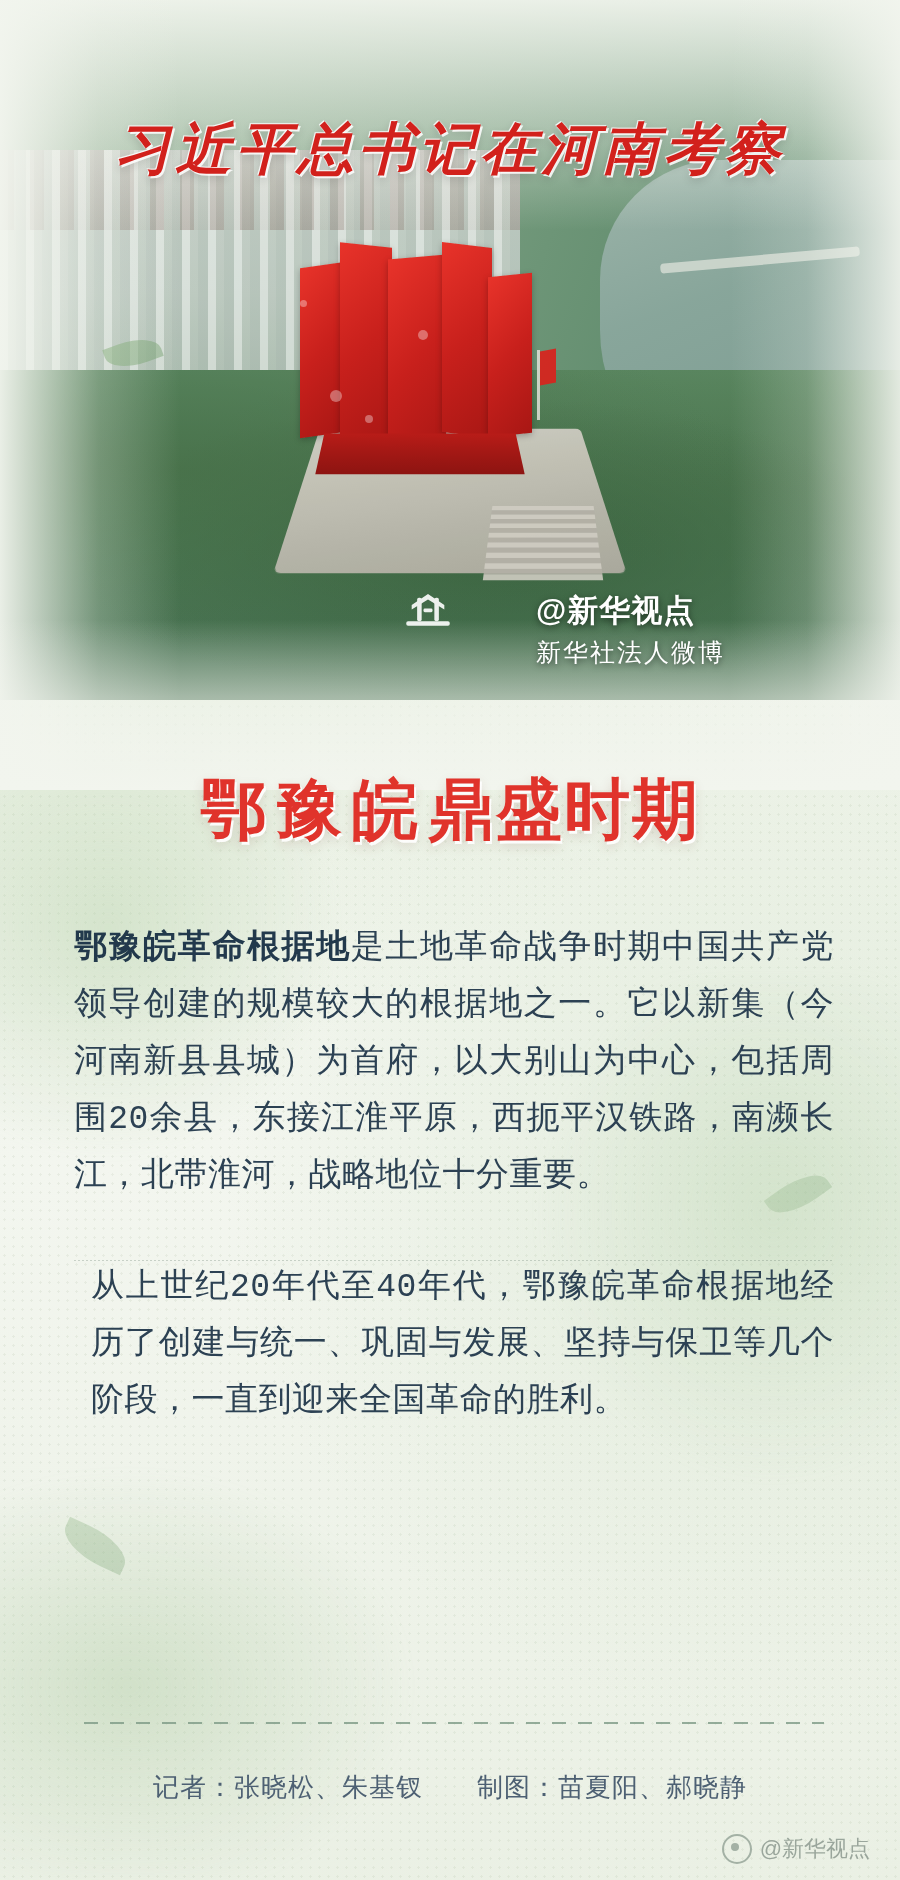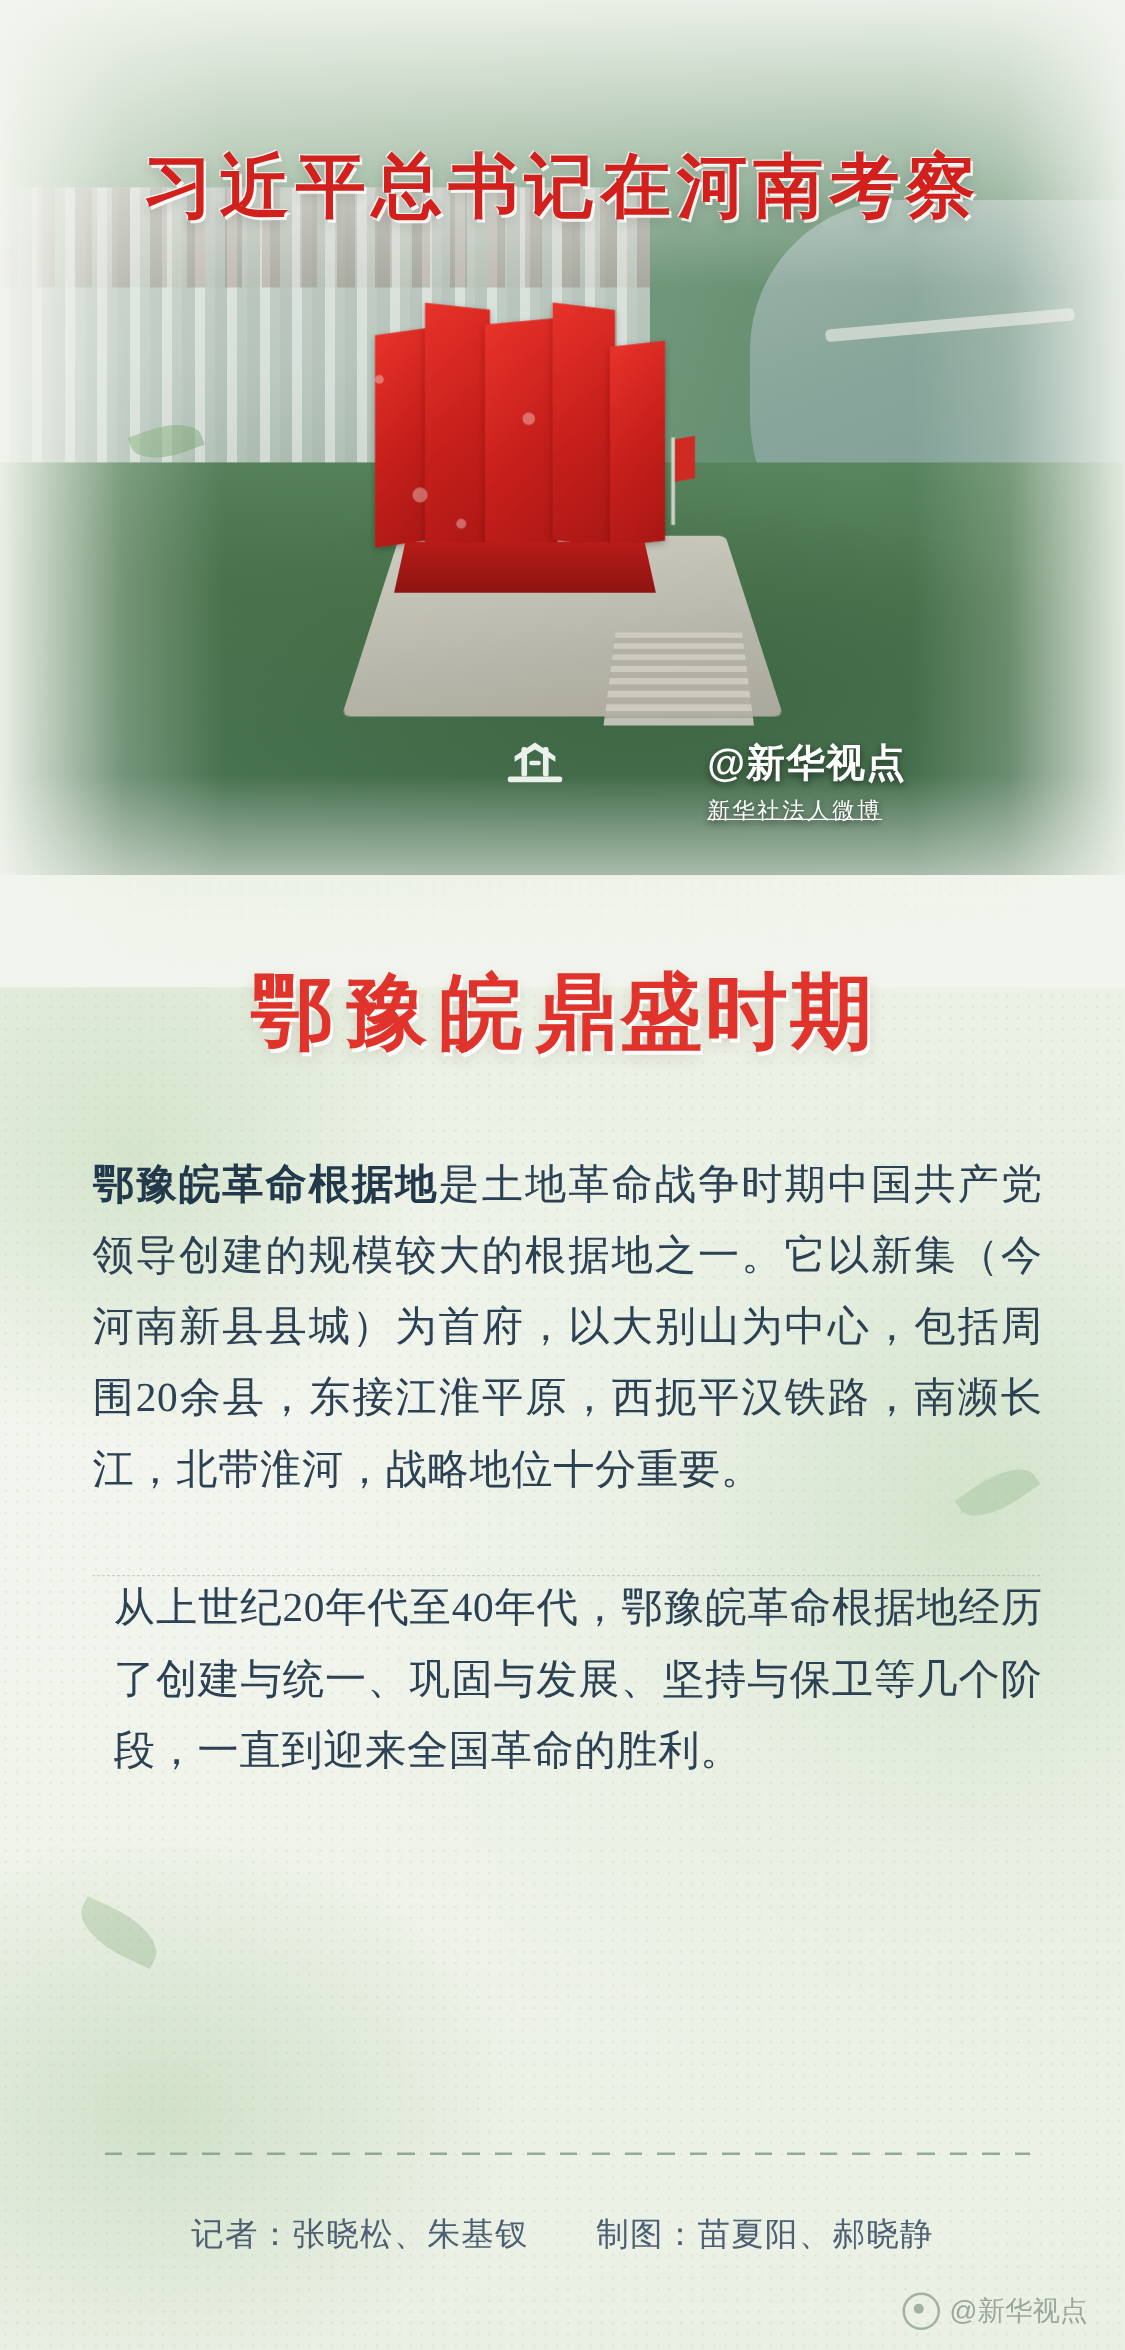--- a/index.html
+++ b/index.html
@@ -194,40 +194,40 @@
     font-size: 56px;
     font-weight: bold;
     letter-spacing: 5px;
     color: #d2211c;
     text-shadow:
       0 0 2px rgba(255,255,255,0.9),
       2px 2px 0 rgba(255,255,255,0.85),
       -1px -1px 0 rgba(255,255,255,0.8),
       0 4px 10px rgba(0,0,0,0.18);
     font-family: "DejaVu Sans", "Liberation Sans", sans-serif;
+    font-style: italic;
   }
 
   .weibo-badge {
     position: absolute;
     right: 175px; top: 590px;
     color: #ffffff;
     text-shadow: 0 2px 6px rgba(0,0,0,0.55);
   }
   .weibo-main {
     font-size: 31px;
     font-weight: bold;
     letter-spacing: 1px;
     white-space: nowrap;
   }
   .weibo-sub {
-    font-size: 18px;
+    font-size: 25px;
     letter-spacing: 2px;
     margin-top: 4px;
     white-space: nowrap;
-    text-decoration: underline;
   }
   .weibo-logo {
     position: absolute;
     right: 443px; top: 585px;
     width: 58px; height: 58px;
     opacity: 0.95;
   }
 
   
   .subtitle {
@@ -249,21 +249,21 @@
     position: absolute;
     left: 74px; top: 920px;
     width: 760px;
   }
   .para {
     font-size: 33px;
     line-height: 57px;
     color: #2c4153;
     letter-spacing: 0.5px;
     text-align: justify;
-    font-family: Liberation Serif, serif;
+    font-family: Liberation Mono, monospace;
   }
   .para b { font-weight: bold; color: #22394c; }
   .para-gap-1 { margin-top: 54px; margin-left: 17px; }
   .para-gap-2 { margin-top: 44px; }
 
   .divider {
     position: absolute;
     left: 74px; top: 1260px;
     width: 760px; height: 1px;
     background: repeating-linear-gradient(90deg, rgba(120,140,125,0.35) 0 2px, rgba(120,140,125,0) 2px 4px);

